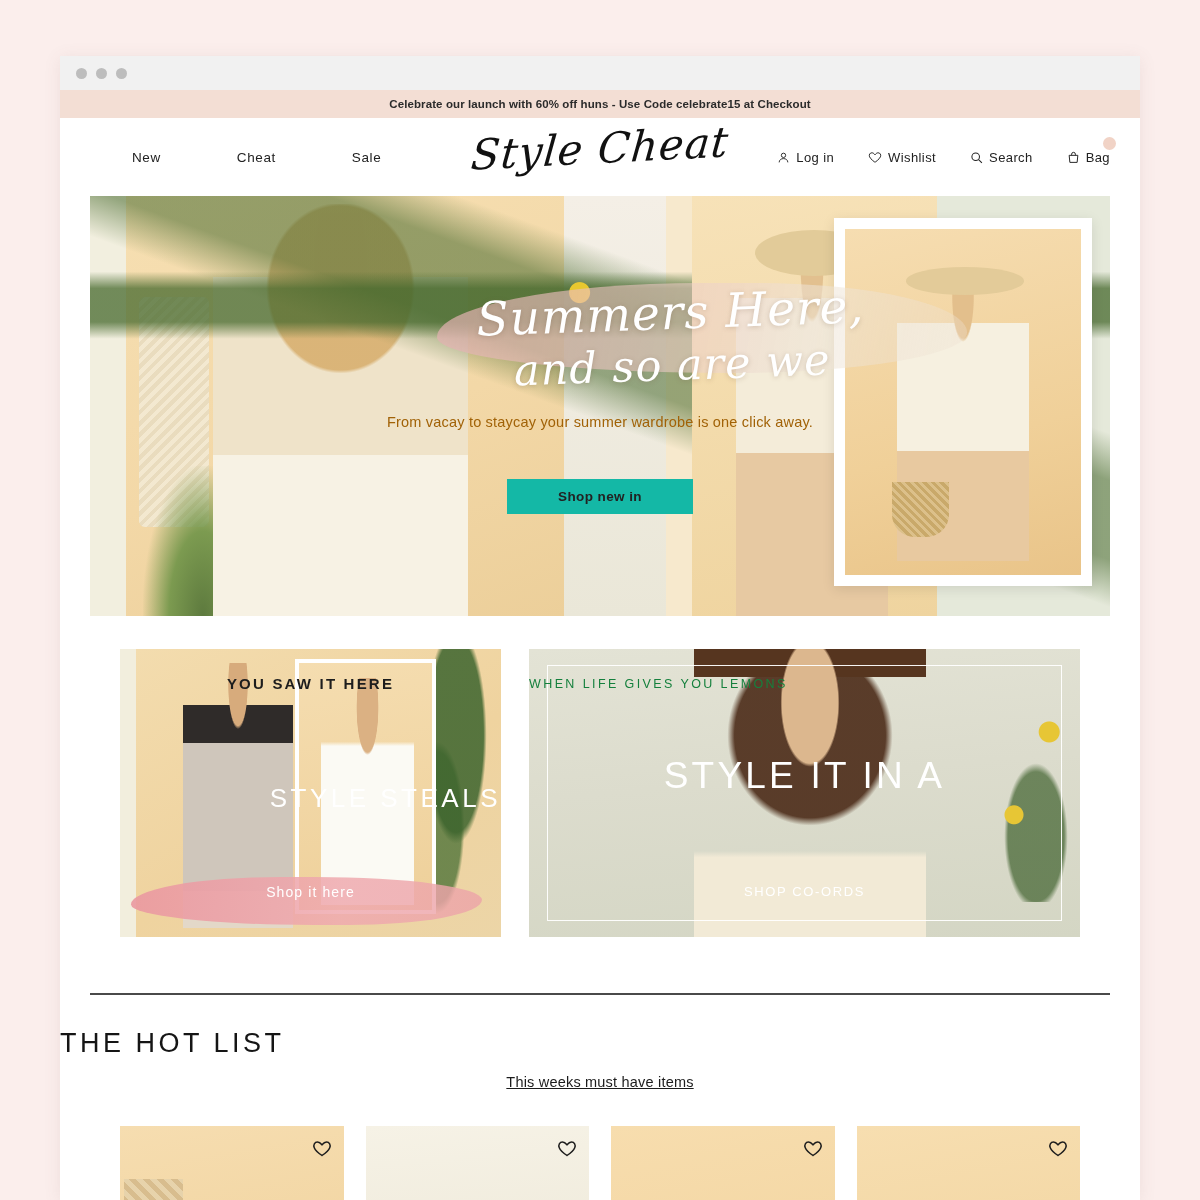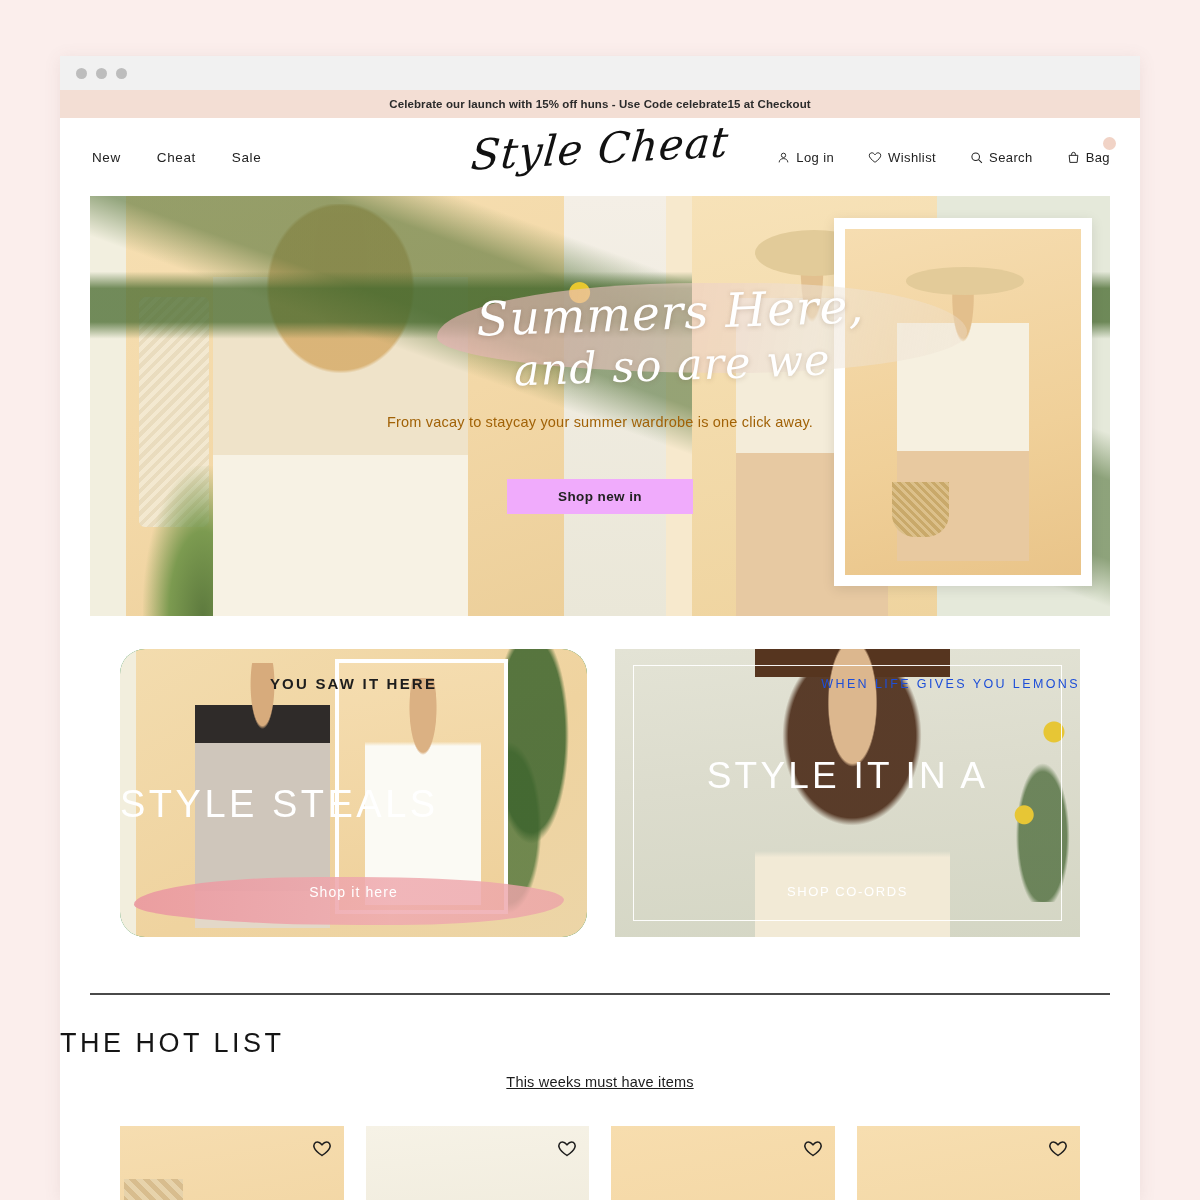--- a/index.html
+++ b/index.html
@@ -55,20 +55,21 @@
     align-items: center;
     position: relative;
     padding: 0 30px;
   }
   .nav-left { display: flex; gap: 36px; margin-left: 2px; }
   .nav-left a {
     font-size: 13.5px;
     color: #222;
     text-decoration: none;
     letter-spacing: 0.6px;
+    margin-left: 40px;
   }
   .logo {
     position: absolute;
     left: 0; right: 0;
     top: 6px;
     text-align: center;
     font-family: "DejaVu Serif", serif;
     font-style: italic;
     font-size: 42px;
     color: #111;
@@ -231,21 +232,21 @@
     color: #a16207;
     line-height: 1.6;
     letter-spacing: .2px;
   }
   .hero-btn {
     position: absolute;
     left: 50%;
     transform: translateX(-50%);
     top: 283px;
     width: 186px; height: 35px;
-    background: #f0abfc;
+    background: #14b8a6;
     display: flex; align-items: center; justify-content: center;
     font-size: 13.5px;
     font-weight: bold;
     color: #222;
     letter-spacing: .4px;
     cursor: pointer;
     border: none;
   }
 
   
@@ -253,21 +254,21 @@
     display: flex;
     gap: 28px;
     margin: 33px 30px 0 60px;
     padding-right: 30px;
   }
   .promo {
     position: relative;
     height: 288px;
     overflow: hidden;
   }
-  .promo-left { width: 467px; background: #15803d; border-radius: 25px; }
+  .promo-left { width: 381px; background: #15803d; }
   .promo-right { flex: 1; background: #d9ddcd; }
 
   .pl-strip { position:absolute; left:0; top:0; width:16px; height:100%; background:#f2eedd; }
   .pl-img {
     position:absolute; left:16px; top:0; right:0; bottom:0;
     background: linear-gradient(150deg,#f3dcae 0%, #efd39f 55%, #ecd5a7 100%);
   }
   .pl-model1 {
     position:absolute; left:13%; top:5%; width:30%; height:92%;
     background:
@@ -301,22 +302,22 @@
     border-radius: 45% 50% 40% 55% / 60% 50% 55% 45%;
   }
   .pl-kicker {
     position:absolute; left:0; right:0; top:26px;
     text-align:center;
     font-size:15px; font-weight:bold; letter-spacing:2.2px;
     color:#1d1d1d;
   }
   .pl-title {
     position:absolute; left:0; right:0; top:134px;
-    text-align:left;
-    font-size:38px; letter-spacing:3.5px; color:#ffffff;
+    text-align:right;
+    font-size:26px; letter-spacing:3.5px; color:#ffffff;
     font-weight:300;
   }
   .pl-cta {
     position:absolute; left:0; right:0; bottom:37px;
     text-align:center; font-size:14px; color:#ffffff; letter-spacing:1.1px;
     cursor:pointer;
   }
 
   .pr-img {
     position:absolute; inset:0;
@@ -341,21 +342,21 @@
       radial-gradient(circle at 72% 22%, #e7c635 0 10px, transparent 11px),
       radial-gradient(circle at 40% 60%, #e7c635 0 9px, transparent 10px),
       radial-gradient(ellipse at 60% 70%, rgba(62,96,44,.7) 0 30%, transparent 34%);
   }
   .pr-frame {
     position:absolute; left:18px; top:16px; right:18px; bottom:16px;
     border:1.5px solid rgba(255,255,255,.95);
   }
   .pr-kicker {
     position:absolute; left:0; right:0; top:28px;
-    text-align:right; font-size:12.5px; letter-spacing:2.4px; color:#1d4ed8;
+    text-align:left; font-size:12.5px; letter-spacing:2.4px; color:#15803d;
   }
   .pr-title {
     position:absolute; left:0; right:0; top:100px;
     text-align:center; color:#ffffff; font-weight:300;
     font-size:37px; letter-spacing:3.2px; line-height:1.45;
   }
   .pr-cta {
     position:absolute; left:0; right:0; bottom:38px;
     text-align:center; font-size:13px; color:#ffffff; letter-spacing:1.6px;
     cursor:pointer;
@@ -416,21 +417,21 @@
 
 <div class="browser-window">
 
   <div class="titlebar">
     <span class="dot"></span>
     <span class="dot"></span>
     <span class="dot"></span>
   </div>
 
   <div class="announcement">
-    <span>Celebrate our launch with 15% off huns - Use Code celebrate15 at Checkout</span>
+    <span>Celebrate our launch with 60% off huns - Use Code celebrate15 at Checkout</span>
   </div>
 
   <div class="header">
     <nav class="nav-left">
       <a href="#">New</a>
       <a href="#">Cheat</a>
       <a href="#">Sale</a>
     </nav>
 
     <div class="logo">Style Cheat</div>

